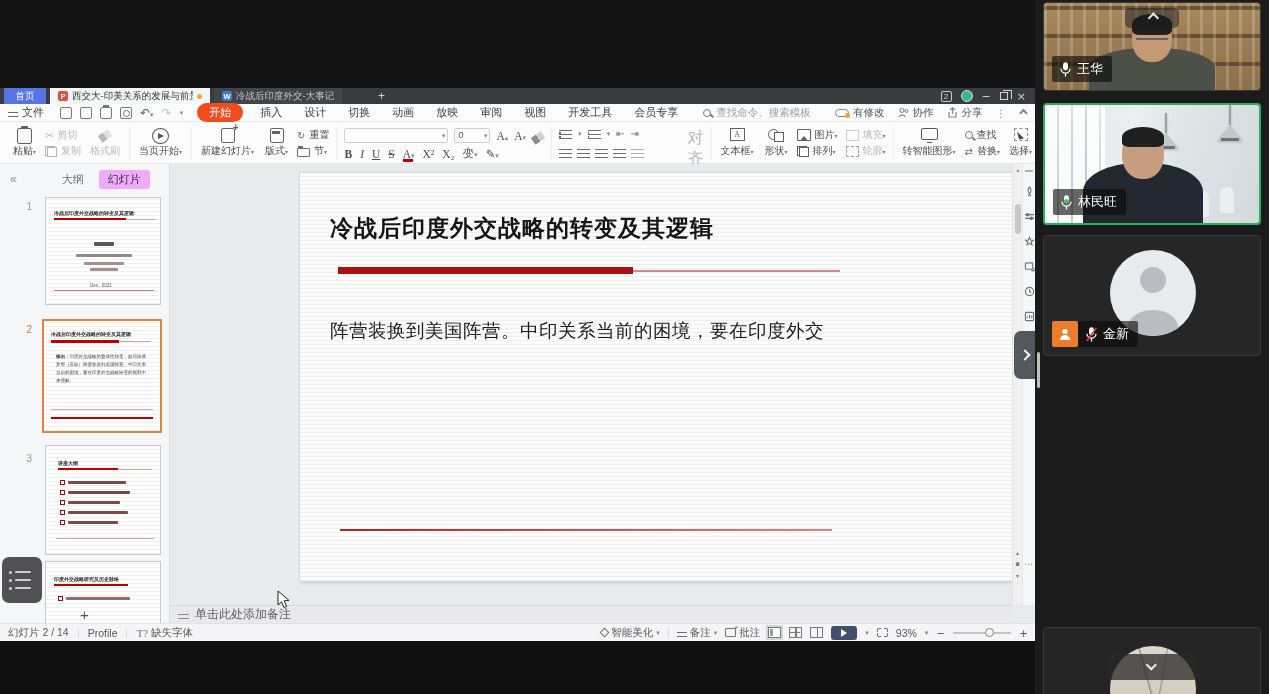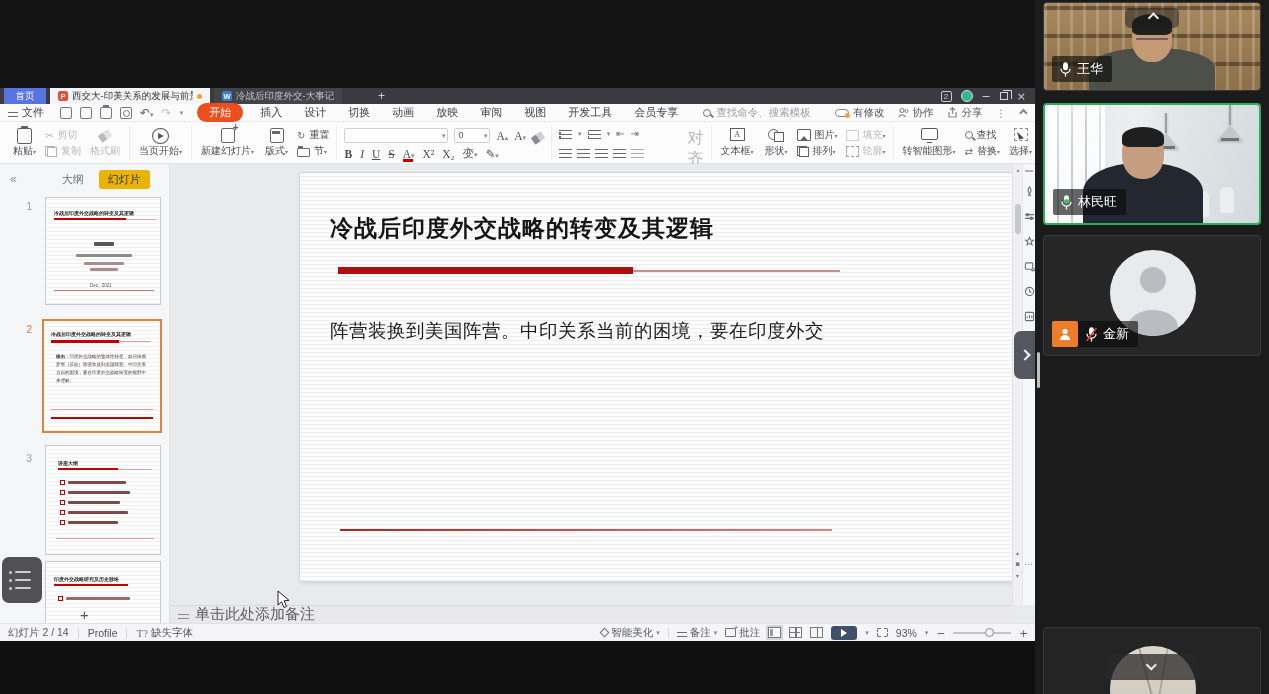--- a/index.html
+++ b/index.html
@@ -121,21 +121,21 @@
     background:repeating-linear-gradient(0deg,#6a6c70 0 1.8px,transparent 1.8px 4px); }
 
   
   .docarea { position:absolute; left:0; top:76px; width:1035px; height:459px; background:#e9eaec; }
 
   
   .leftpanel { position:absolute; left:0; top:0; width:170px; height:459px; background:#f5f6f7; border-right:1px solid #dfe0e2; }
   .lp-head { position:absolute; left:0; top:4px; width:100%; height:22px; display:flex; align-items:center; }
   .lp-collapse { color:#8b8d91; font-size:12px; padding:0 10px; cursor:pointer; }
   .lp-tab { font-size:11px; color:#6e7074; padding:2px 9px; cursor:pointer; }
-  .lp-tab.sel { background:#eab308; border-radius:3px; color:#333; margin-left:6px; }
+  .lp-tab.sel { background:#f0abfc; border-radius:3px; color:#333; margin-left:6px; }
   .thumb-num { position:absolute; left:20px; width:12px; text-align:right; font-size:10px; color:#97999d; }
   .thumb { position:absolute; left:45px; width:116px; background:#fff; border:1px solid #c9cacd;
     cursor:pointer; overflow:hidden;
     background-image:repeating-linear-gradient(0deg,#f0f0f1 0 1px,#fefefe 1px 4px); }
   .thumb.sel { left:42px; width:120px; border:2px solid #e0833e; }
   .th-title { font-family:"Liberation Serif",serif; font-weight:bold; color:#2a2a2a; white-space:nowrap; }
   .redline { background:#c00000; }
   .bar { background:#9a9a9e; border-radius:1px; }
   .chkrow { position:absolute; display:flex; align-items:center; gap:3px; }
   .chk { width:4.5px; height:4.5px; border:1px solid #c00000; flex:none; }
@@ -175,21 +175,21 @@
   .ts-ic { width:11px; height:11px; display:flex; align-items:center; justify-content:center; cursor:pointer; }
   .ts-ic svg { width:11px; height:11px; stroke:#6f7175; fill:none; stroke-width:1.2; }
   .ts-more { position:absolute; bottom:36px; color:#85878b; font-size:9px; letter-spacing:1px; }
   .expand-tab { position:absolute; left:1014px; top:167px; width:21px; height:48px; background:#54575d;
     border-radius:7px 0 0 7px; display:flex; align-items:center; justify-content:center; cursor:pointer; z-index:6; }
 
   
   .notesbar { position:absolute; left:170px; top:441px; width:842px; height:18px; background:#e9e9eb;
     border-top:1px solid #d9d9db; display:flex; align-items:center; gap:6px; padding-left:8px; cursor:pointer; }
   .notesbar .i-lines { width:11px; height:8px; opacity:.75; }
-  .notes-txt { font-size:15px; color:#5c5e62; }
+  .notes-txt { font-size:12px; color:#5c5e62; }
 
   
   .statusbar { position:absolute; left:0; top:535px; width:1035px; height:18px; background:#f5f5f7;
     border-top:1px solid #e2e2e4; display:flex; align-items:center; font-size:10.5px; color:#55575b; }
   .sb-left { display:flex; align-items:center; gap:9px; padding-left:8px; }
   .sb-div { width:1px; height:10px; background:#d8d8da; }
   .sb-right { margin-left:auto; display:flex; align-items:center; gap:8px; padding-right:7px; }
   .sb-it { display:flex; align-items:center; gap:3px; cursor:pointer; white-space:nowrap; }
   .i-diamond { width:7px; height:7px; border:1.2px solid #6f7175; transform:rotate(45deg); }
   .i-note-card { width:11px; height:9px; border:1.2px solid #6f7175; border-radius:1px; position:relative; }

